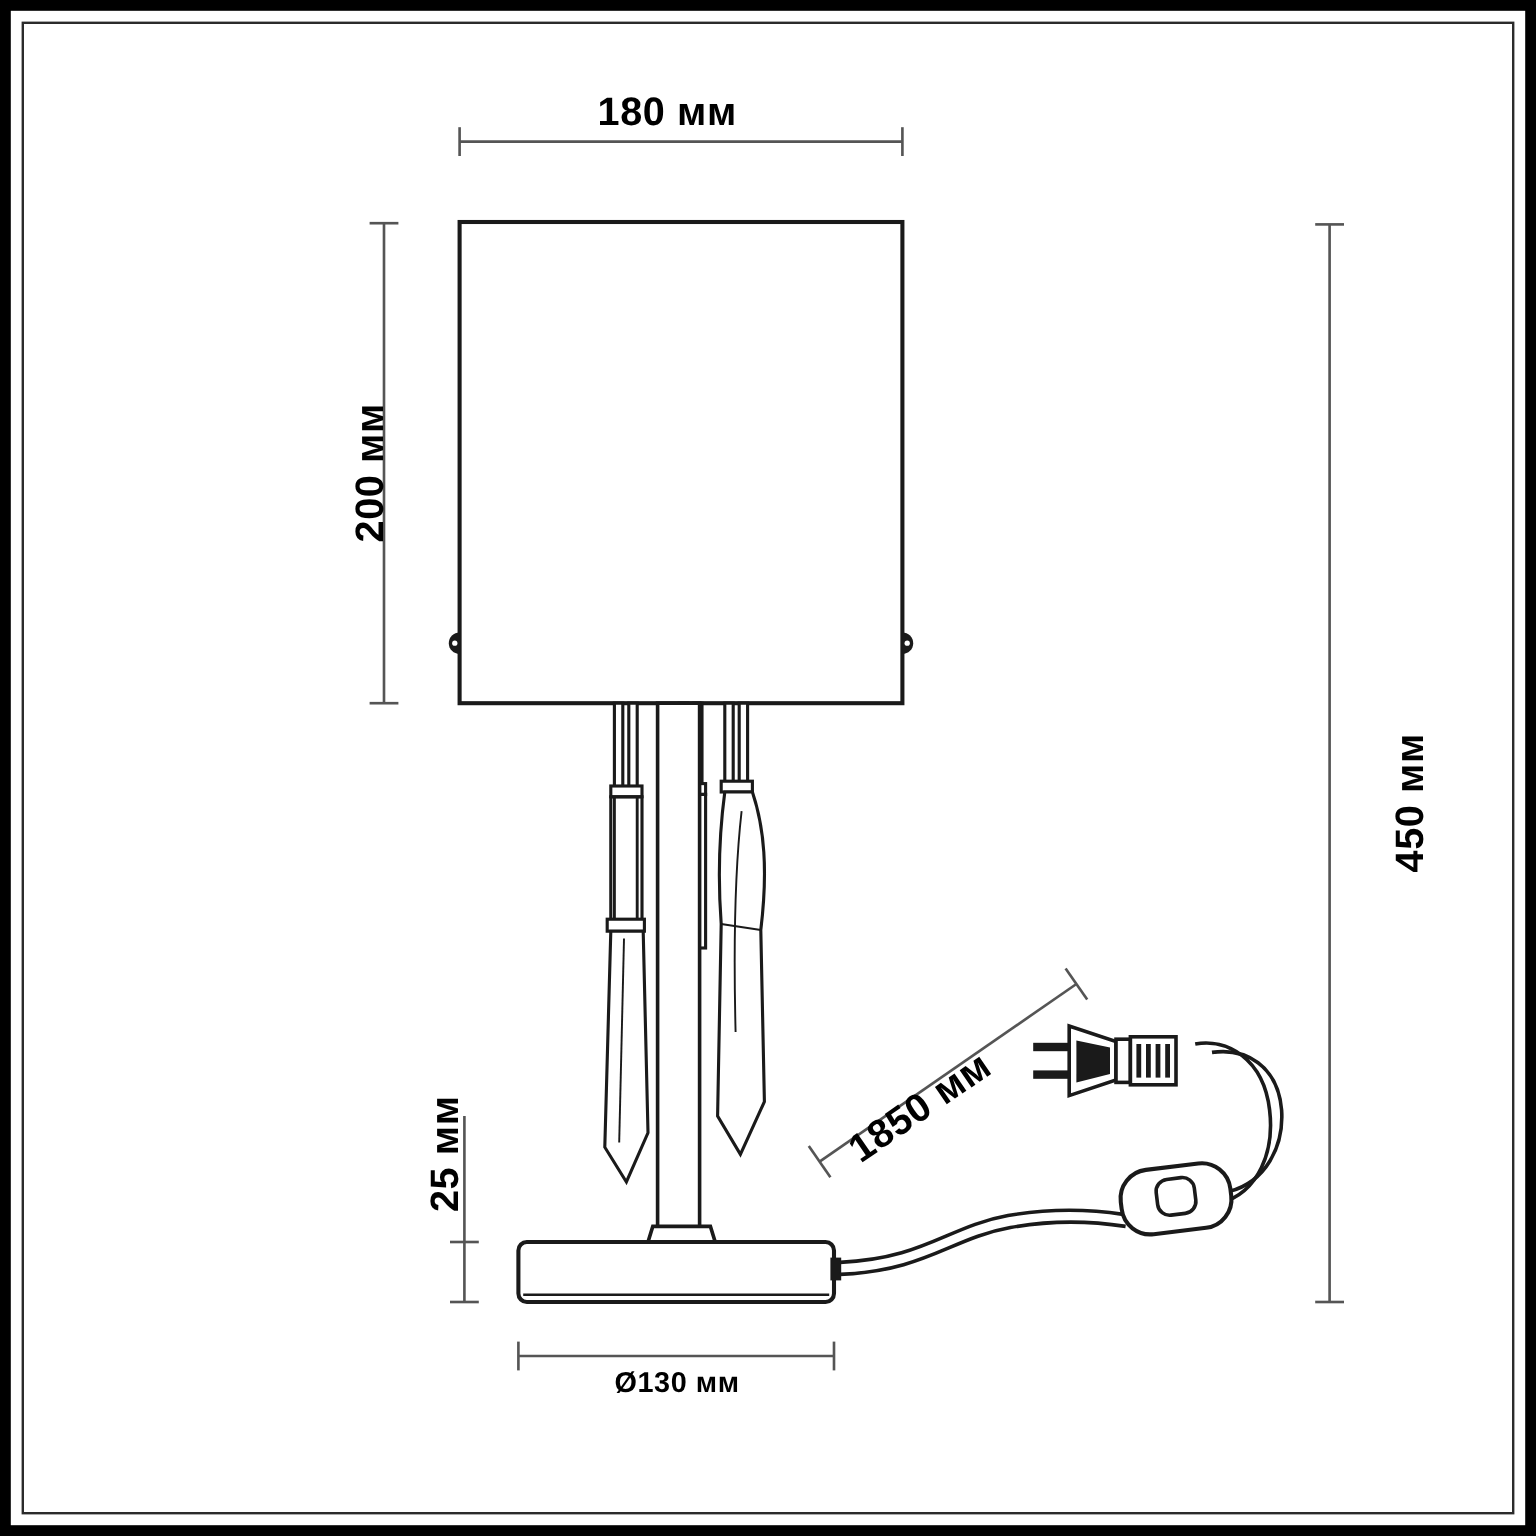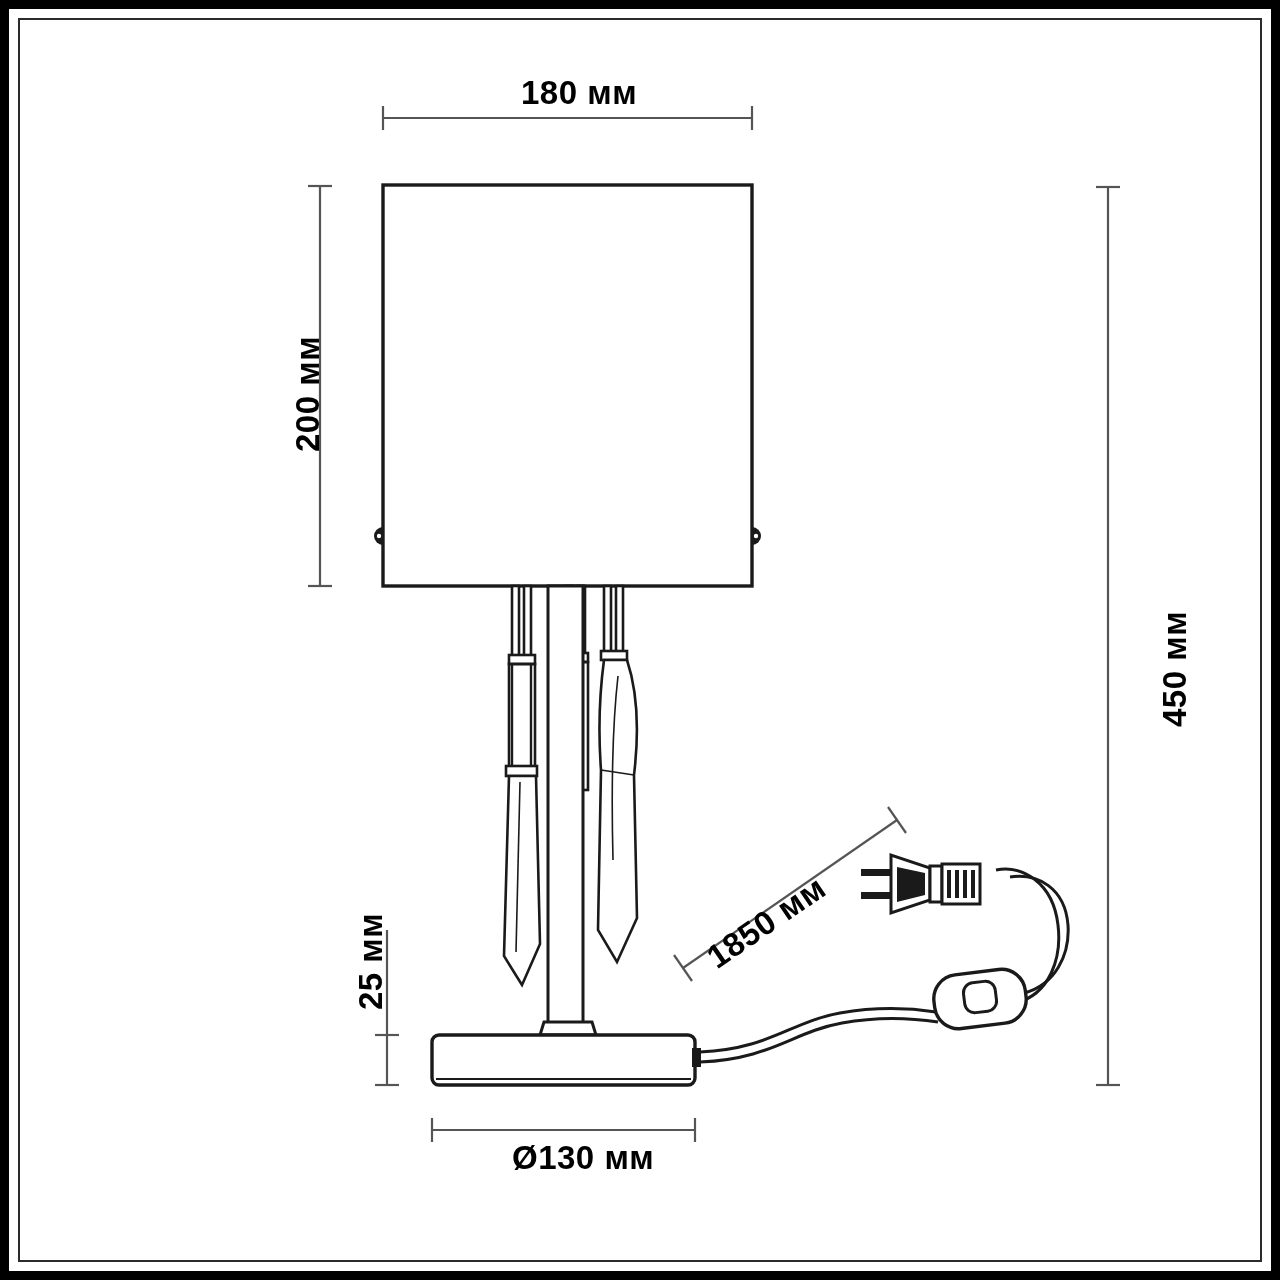--- a/index.html
+++ b/index.html
@@ -12,28 +12,28 @@
       box-sizing:border-box;border:9px solid #000000;}
   .frame-inner{position:absolute;left:18px;top:18px;width:1244px;height:1244px;
       box-sizing:border-box;border:2px solid #2b2b2b;}
 
   
   #canvas{position:absolute;left:0;top:0;width:1280px;height:1280px;}
 
   
   .dimtext{position:absolute;color:#000000;font-weight:700;white-space:nowrap;
       letter-spacing:.5px;}
-  .t-180{left:498px;top:74px;font-size:33px;margin-left:23px;}
+  .t-180{left:498px;top:74px;font-size:33px;}
   .t-200{left:0;top:0;font-size:33px;transform:translate(289px,452px) rotate(-90deg);
       transform-origin:0 0;}
   .t-450{left:0;top:0;font-size:33px;transform:translate(1156px,727px) rotate(-90deg);
       transform-origin:0 0;}
   .t-25{left:0;top:0;font-size:33px;transform:translate(352px,1010px) rotate(-90deg);
       transform-origin:0 0;}
-  .t-130{left:512px;top:1139px;font-size:33px;}
+  .t-130{left:512px;top:1139px;font-size:24px;}
   .t-1850{left:0;top:0;font-size:33px;
       transform:translate(700px,945px) rotate(-34.5deg);transform-origin:0 0;}
 </style>
 </head>
 <body>
 
 <div id="page">
 
   <div class="frame-outer"></div>
   <div class="frame-inner"></div>

